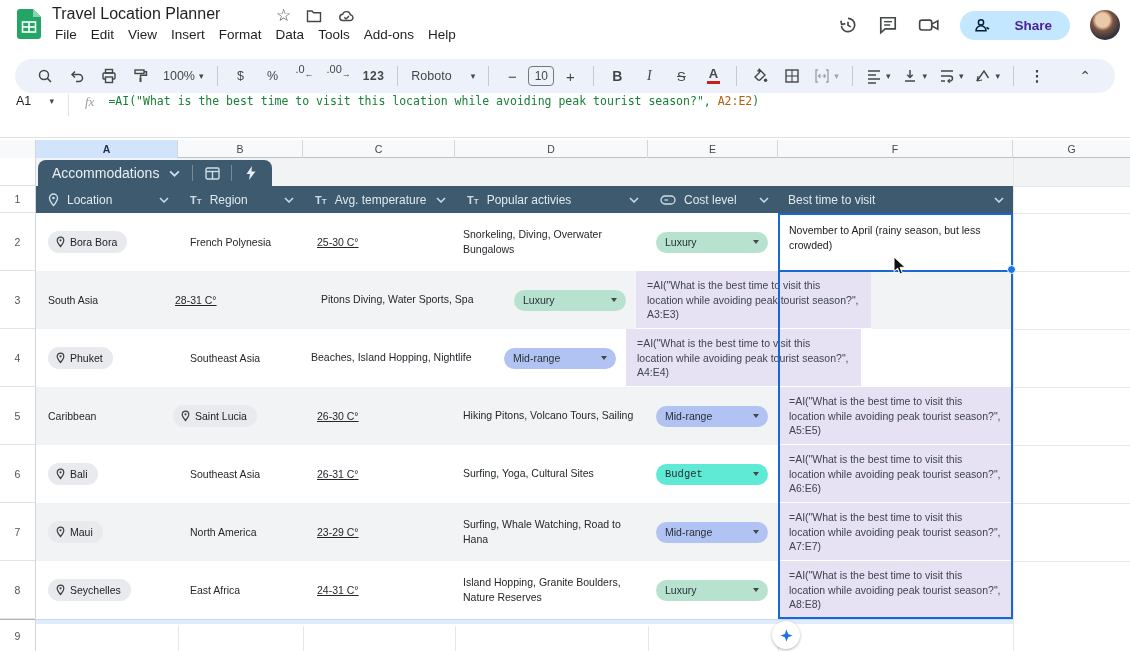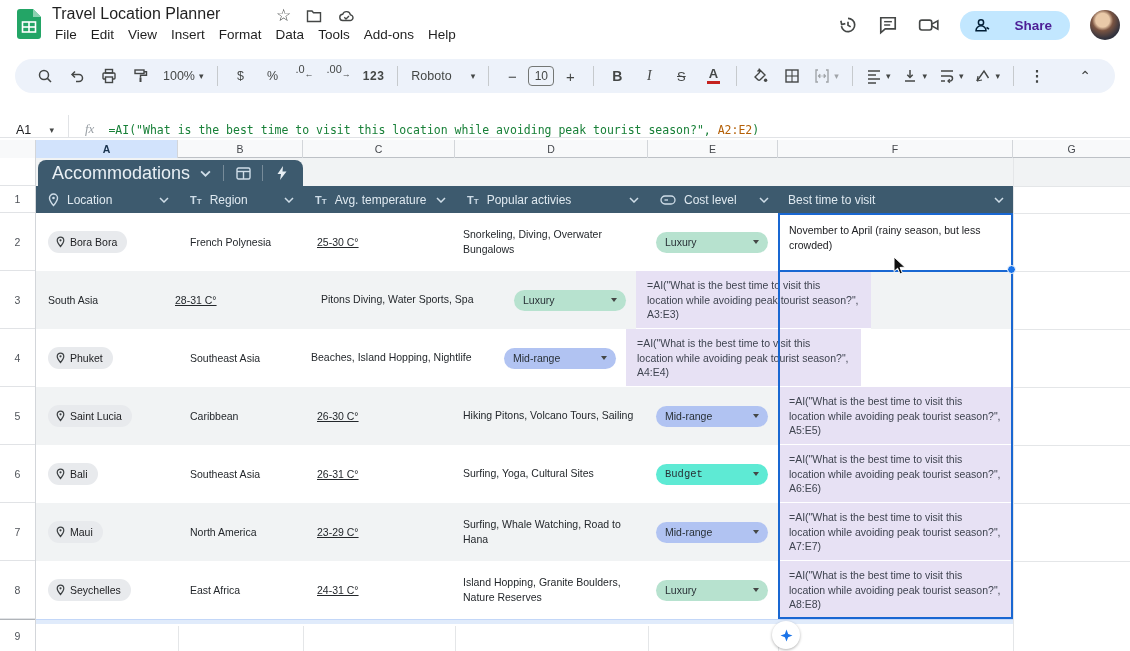--- a/index.html
+++ b/index.html
@@ -32,41 +32,41 @@
   .tb-A { font-size:13px; font-weight:bold; line-height:12px; display:flex; flex-direction:column; align-items:center; }
   .tb-A .bar { width:13px; height:3px; background:#c5221f; margin-top:1px; }
   .fontsize-box { width:26px; height:20px; border:1px solid #747775; border-radius:4px; display:flex; align-items:center; justify-content:center; font-size:12px; background:#fff0; }
   .tb-small { font-size:12.5px; }
   .tb-dec { font-size:11px; display:flex; align-items:flex-start; }
   .tb-dec .arr { font-size:9px; margin-top:6px; }
   .tb-123 { font-size:12px; font-weight:bold; letter-spacing:0.5px; }
   .tb-spring { flex:1; }
 
   
-  .formulabar { position:absolute; left:0; top:94px; width:1130px; height:44px; border-bottom:1px solid #e1e3e6; display:flex; align-items:flex-end; }
+  .formulabar { position:absolute; left:0; top:94px; width:1130px; height:44px; border-bottom:1px solid #e1e3e6; display:flex; align-items:flex-start; }
   .namebox { width:62px; display:flex; align-items:center; justify-content:space-between; padding:0 8px 0 16px; font-size:12.5px; color:#202124; }
   .fb-sep { width:1px; height:22px; background:#e1e3e6; margin:0 6px; }
   .fx { font-style:italic; font-family:"Liberation Serif", serif; color:#9aa0a6; font-size:13px; margin:0 14px 0 10px; }
   .formula-text { font-family:"DejaVu Sans Mono", monospace; font-size:11.5px; }
   .f-green { color:#188038; }
   .f-orange { color:#b45f06; }
 
   
   .colheaders { position:absolute; left:0; top:140px; width:1130px; height:18px; display:flex; background:#f8f9fa; border-bottom:1px solid #bdc1c6; }
   .corner { width:36px; height:18px; border-right:1px solid #d3d6da; background:#f8f9fa; }
   .colh { height:18px; border-right:1px solid #d3d6da; display:flex; align-items:center; justify-content:center; font-size:10.5px; color:#45484d; }
   .colh.sel { background:#d2e3fc; color:#18324e; font-weight:bold; }
   .rowheaders { position:absolute; left:0; top:158px; width:36px; height:493px; background:#fff; border-right:1px solid #d3d6da; }
   .rowh { position:absolute; left:0; width:35px; display:flex; align-items:center; justify-content:center; font-size:10.5px; color:#50545a; border-bottom:1px solid #e1e3e6; }
 
   .spacer-row { position:absolute; left:36px; top:158px; width:1094px; height:28px; background:#f1f3f4; }
 
   
   .table-chip { position:absolute; left:38px; top:160px; height:26px; background:#3d5a6e; border-radius:8px 8px 0 0; display:flex; align-items:center; color:#e8eff4; padding:0 4px 0 14px; }
-  .table-chip .chip-label { font-size:18px; margin-right:10px; }
+  .table-chip .chip-label { font-size:14px; margin-right:10px; }
   .chip-sep { width:1px; height:16px; background:rgba(255,255,255,0.3); margin:0 2px; }
   .chip-icon-btn { display:flex; align-items:center; justify-content:center; width:34px; height:26px; }
 
   
   .theader { position:absolute; left:36px; top:186px; width:977px; height:27px; background:#3d5a6e; display:flex; color:#dfe9f0; }
   .hcell { display:flex; align-items:center; font-size:12px; padding-left:12px; position:relative; }
   .hcell .hlabel { margin-left:8px; }
   .hcell .hchev { position:absolute; right:9px; }
   .tt { font-size:11px; font-weight:bold; color:#cfdde8; }
   .tt .tt2 { font-size:8px; }
@@ -447,30 +447,30 @@
       <div class="cell cE wE">
         <span class="cost-pill" style="background-color: rgb(177, 195, 242);">
           <span>Mid-range</span>
             <span class="pill-caret"></span>
         </span>
       </div>
       <div class="cell cF wF">=AI("What is the best time to visit this location while avoiding peak tourist season?", A4:E4)</div>
     </div>
 
     <div class="trow">
+      <div class="cell cB wB">Caribbean</div>
       <div class="cell cA wA">
         <span class="loc-chip">
           <svg width="9" height="12" viewBox="0 0 11 14">
               <path d="M5.5 1 a4 4 0 0 1 4 4 c0 3-4 7.5-4 7.5 S1.5 8 1.5 5 a4 4 0 0 1 4-4 z" fill="none" stroke="#3c4043" stroke-width="1.5"></path>
               <circle cx="5.5" cy="5" r="1.3" fill="#3c4043"></circle>
             </svg>
           <span>Saint Lucia</span>
         </span>
       </div>
-      <div class="cell cB wB">Caribbean</div>
       <div class="cell cC wC">26-30 C°</div>
       <div class="cell cD wD">Hiking Pitons, Volcano Tours, Sailing</div>
       <div class="cell cE wE">
         <span class="cost-pill" style="background-color: rgb(177, 195, 242);">
           <span>Mid-range</span>
             <span class="pill-caret"></span>
         </span>
       </div>
       <div class="cell cF wF">=AI("What is the best time to visit this location while avoiding peak tourist season?", A5:E5)</div>
     </div>

